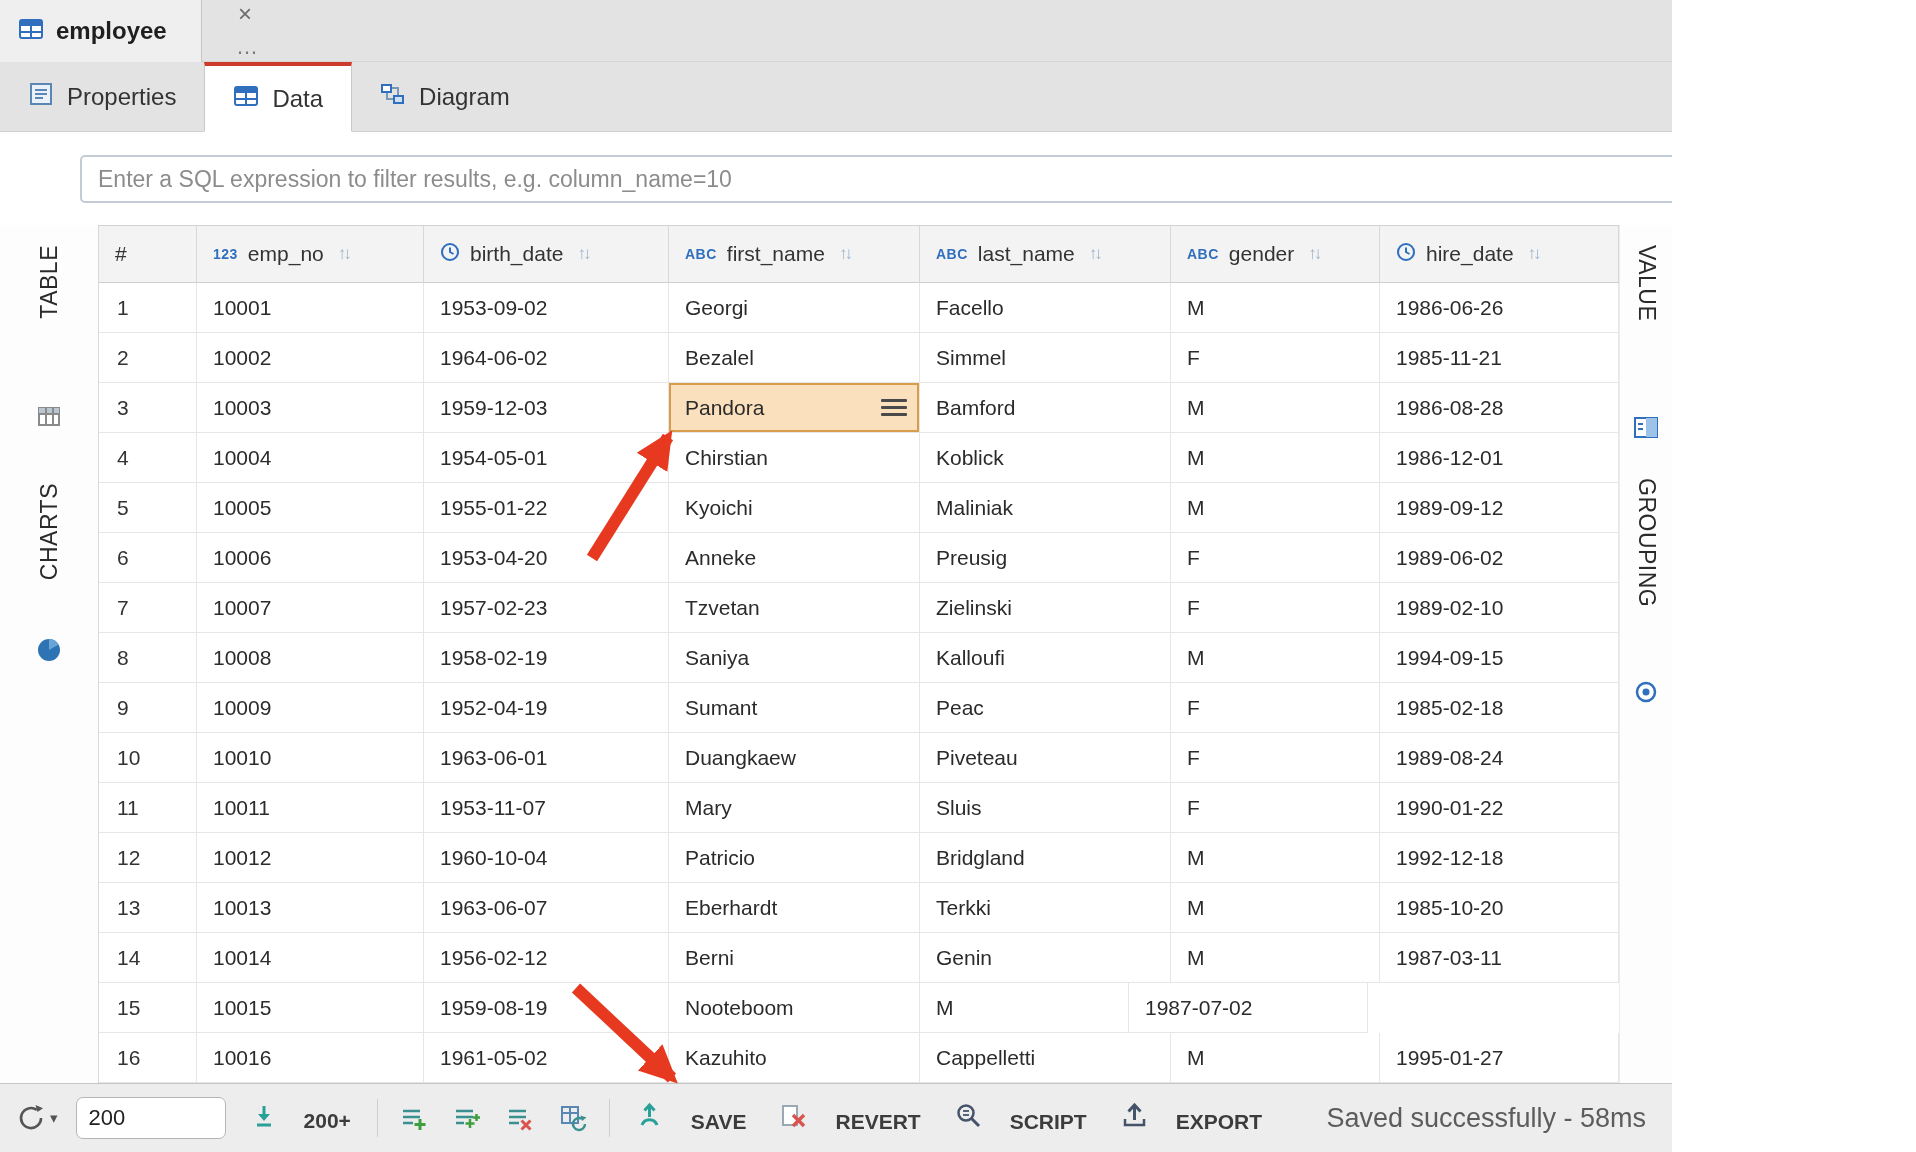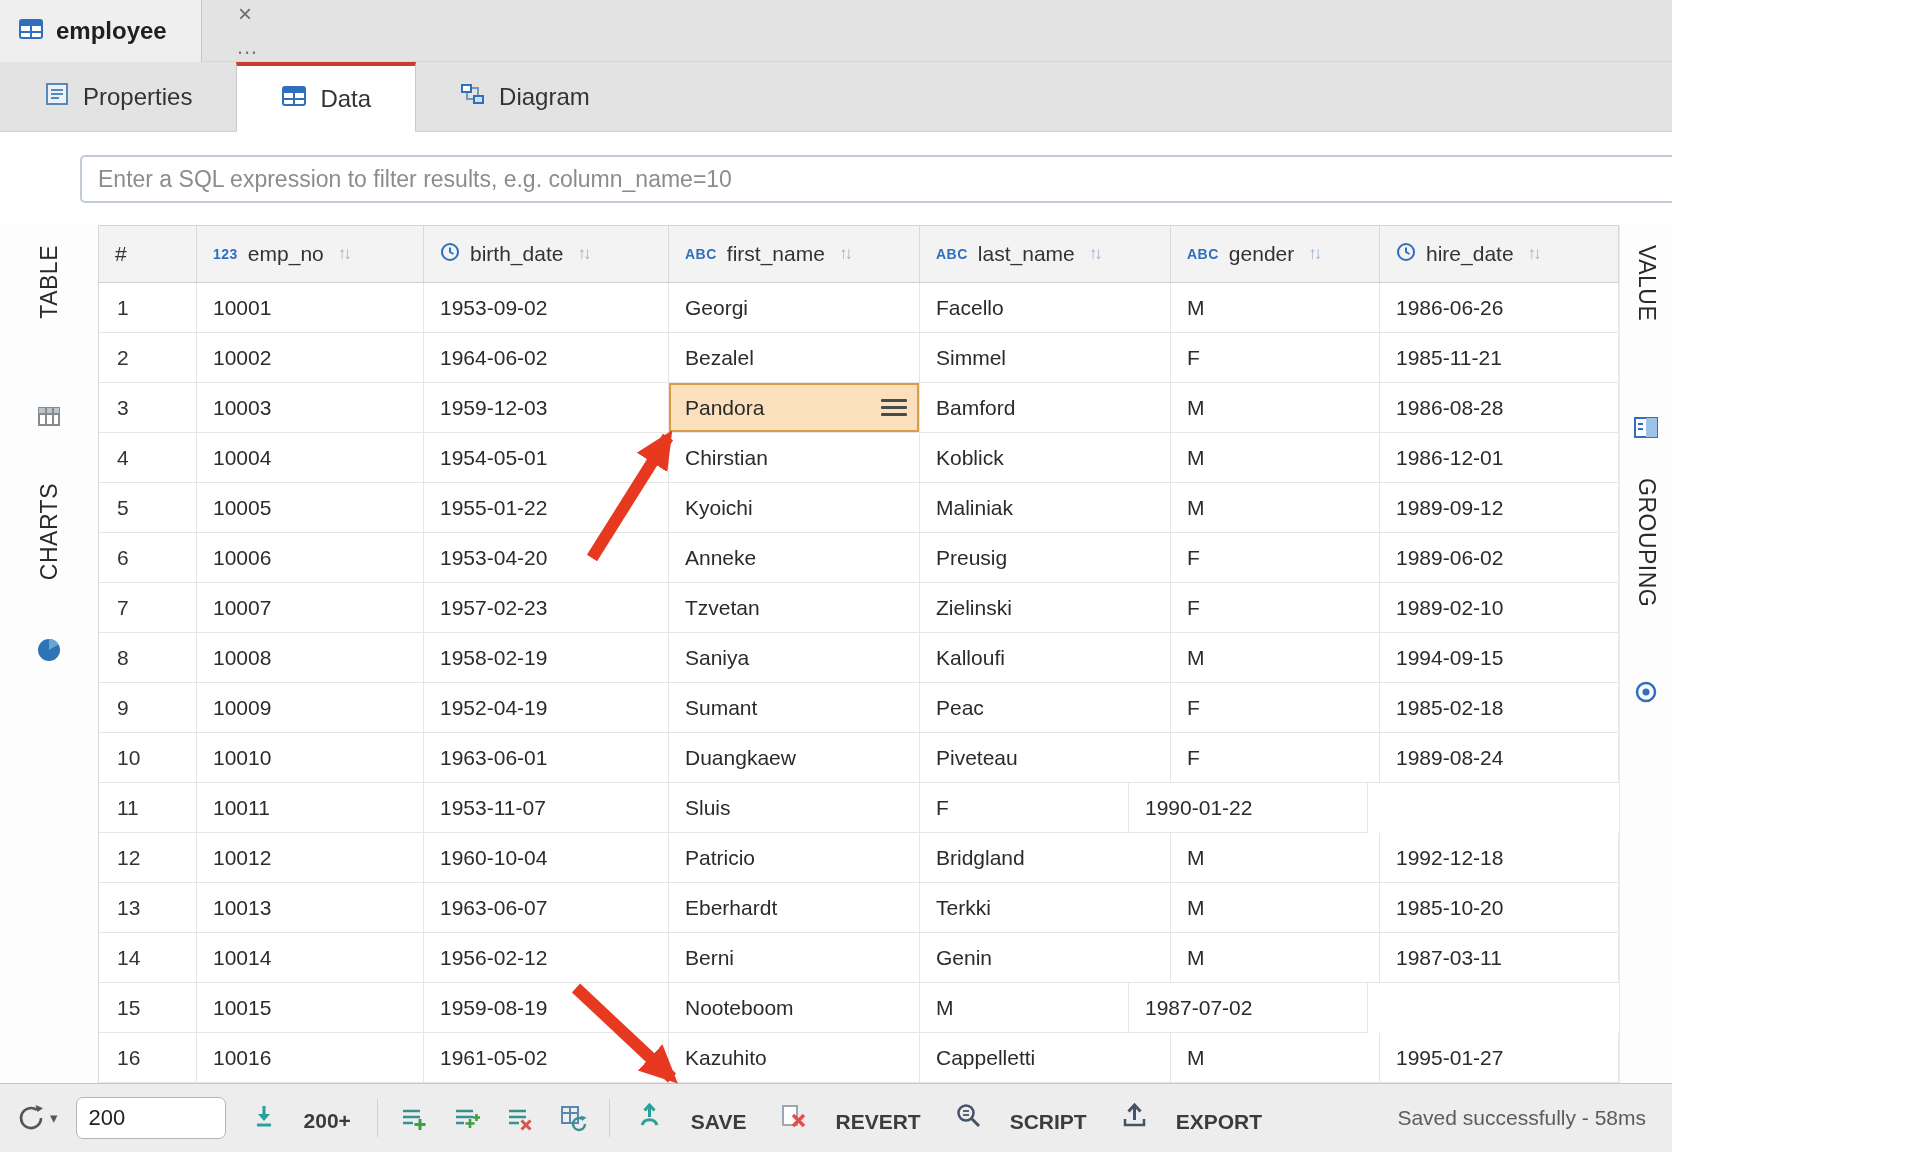--- a/index.html
+++ b/index.html
@@ -10,21 +10,21 @@
   
   .tabstrip1 { position:relative; height:62px; background:#e3e3e3; border-bottom:1px solid #d6d6d6; }
   .doc-tab { position:relative; display:inline-flex; align-items:center; gap:12px; height:62px;
              padding:0 34px 0 18px; background:#efefef; border-right:1px solid #c6c6c6; cursor:pointer; }
   .doc-tab .title { font-size:24px; font-weight:bold; color:#1f1f1f; }
   .tab-close { position:absolute; left:238px; top:2px; font-size:24px; color:#6d6d6d; line-height:24px; cursor:pointer; }
   .tab-overflow { position:absolute; left:236px; top:34px; font-size:22px; color:#7a7a7a; letter-spacing:1px; cursor:pointer; }
 
   
   .tabstrip2 { position:relative; height:70px; background:#e3e3e3; border-bottom:1px solid #d0d0d0; display:flex; }
-  .vtab { display:flex; align-items:center; gap:13px; padding:0 44px; font-size:24px; color:#333; cursor:pointer; }
+  .vtab { display:flex; align-items:center; gap:13px; padding:0 28px; font-size:24px; color:#333; cursor:pointer; }
   .vtab.active { background:#fff; border-top:4px solid #cf3b2a; border-left:1px solid #c9c9c9; border-right:1px solid #c9c9c9;
                  border-bottom:1px solid #fff; margin-bottom:-1px; font-weight:normal; z-index:2; }
 
   
   .filterbar { position:relative; height:93px; background:#fff; }
   .filter-input { position:absolute; left:80px; top:23px; width:1660px; height:48px; border:2px solid #c3ccd6;
                   border-radius:5px; font-family:"Liberation Sans", sans-serif; font-size:23px; padding:0 16px; color:#333; background:#fff; }
   .filter-input::placeholder { color:#8c8c8c; }
   .filter-apply { position:absolute; left:1756px; top:26px; width:46px; height:42px; border:none; background:transparent;
                   font-size:32px; color:#3f9e3f; font-weight:bold; cursor:pointer; }
@@ -62,21 +62,21 @@
   .statusbar { position:relative; height:69px; background:#ededed; border-top:1px solid #c6c6c6;
                display:flex; align-items:center; padding:0 16px; gap:18px; }
   .tb-group { display:flex; align-items:center; gap:4px; cursor:pointer; }
   .fetch-input { width:150px; height:42px; border:1px solid #b5b5b5; border-radius:7px; background:#fff;
                  font-family:"Liberation Sans", sans-serif; font-size:22px; padding:0 12px; color:#222; }
   .tbtn { display:flex; align-items:flex-end; gap:28px; border:none; background:transparent; font-family:"Liberation Sans", sans-serif;
           font-size:21px; color:#3c3c3c; cursor:pointer; padding:6px 8px;font-weight:bold; }
   .icon-btn { border:none; background:transparent; cursor:pointer; padding:4px; display:flex; align-items:center; }
   .divider { width:1px; height:38px; background:#cfcfcf; }
   .spacer { flex:1; }
-  .status-text { font-size:21px; color:#5c5c5c; padding-right:10px; }
+  .status-text { font-size:27px; color:#5c5c5c; padding-right:10px; }
   .chev { font-size:15px; color:#555; }
 
   
   .arrows { position:absolute; left:0; top:0; z-index:50; pointer-events:none; }
 </style>
 </head>
 <body>
 
 <div class="app">
 
@@ -312,20 +312,21 @@
             <div class="gcell c2">1963-06-01</div>
             <div class="gcell c3">Duangkaew</div>
             <div class="gcell c4">Piveteau</div>
             <div class="gcell c5">F</div>
             <div class="gcell c6">1989-08-24</div>
           </div>
           <div class="grow">
             <div class="gcell c0 rownum">11</div>
             <div class="gcell c1">10011</div>
             <div class="gcell c2">1953-11-07</div>
+            <div class="gcell c3">Mary</div>
             <div class="gcell c4">Sluis</div>
             <div class="gcell c5">F</div>
             <div class="gcell c6">1990-01-22</div>
           </div>
           <div class="grow">
             <div class="gcell c0 rownum">12</div>
             <div class="gcell c1">10012</div>
             <div class="gcell c2">1960-10-04</div>
             <div class="gcell c3">Patricio</div>
             <div class="gcell c4">Bridgland</div>

